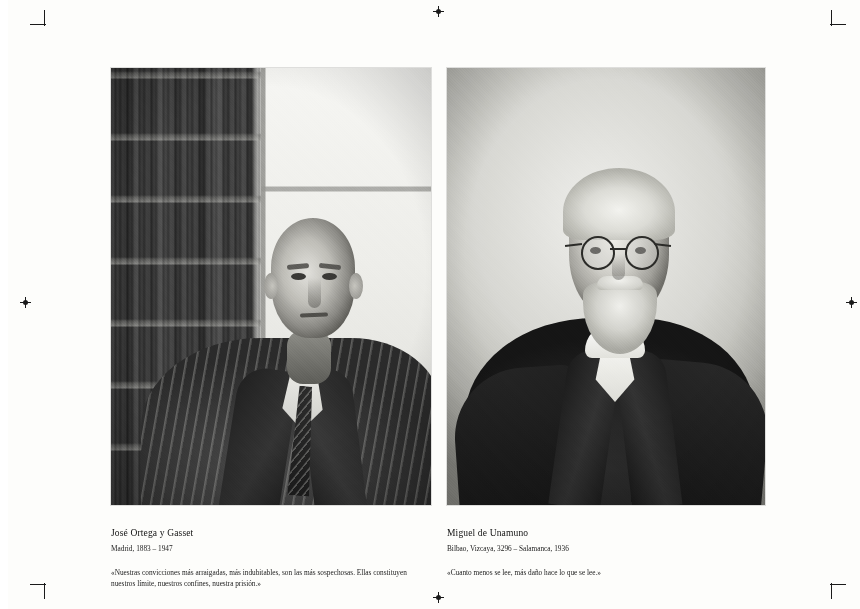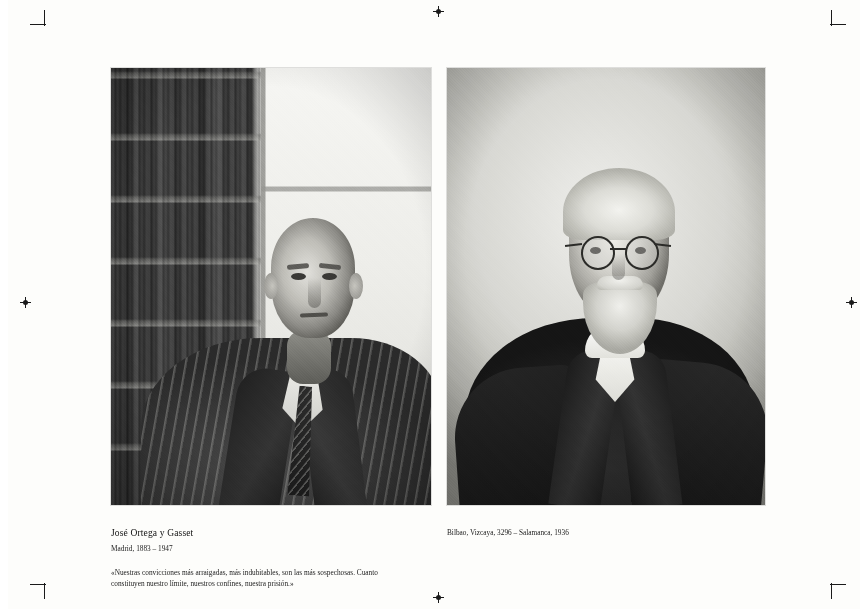--- a/index.html
+++ b/index.html
@@ -480,21 +480,21 @@
       <div class="ph-layer lp-eyeL"></div>
       <div class="ph-layer lp-eyeR"></div>
       <div class="ph-layer lp-nose"></div>
       <div class="ph-layer lp-mouth"></div>
       <div class="ph-layer lp-vignette"></div>
       <div class="ph-layer grain"></div>
     </div>
     <div class="caption">
       <p class="name">José Ortega y Gasset</p>
       <p class="dates">Madrid, 1883 – 1947</p>
-      <p class="quote">«Nuestras convicciones más arraigadas, más indubitables, son las más sospechosas. Cuanto constituyen nuestro límite, nuestros confines, nuestra prisión.»</p>
+      <p class="quote">«Nuestras convicciones más arraigadas, más indubitables, son las más sospechosas. Ellas constituyen nuestros límite, nuestros confines, nuestra prisión.»</p>
     </div>
   </div>
 
   <div class="plate plate-right">
     <div class="photo" role="img" aria-label="Retrato en blanco y negro de un hombre mayor con barba blanca y gafas redondas, traje oscuro">
       <div class="ph-layer rp-bg"></div>
       <div class="ph-layer rp-body"></div>
       <div class="ph-layer rp-shoulderL"></div>
       <div class="ph-layer rp-shoulderR"></div>
       <div class="ph-layer rp-lapelL"></div>
@@ -511,17 +511,19 @@
       <div class="ph-layer rp-eyeR"></div>
       <div class="ph-layer rp-templeL"></div>
       <div class="ph-layer rp-templeR"></div>
       <div class="ph-layer rp-glassL"></div>
       <div class="ph-layer rp-glassR"></div>
       <div class="ph-layer rp-bridge"></div>
       <div class="ph-layer rp-vignette"></div>
       <div class="ph-layer grain"></div>
     </div>
     <div class="caption">
+      <p class="name">Miguel de Unamuno</p>
       <p class="dates">Bilbao, Vizcaya, 3296 – Salamanca, 1936</p>
+      <p class="quote">«Cuanto menos se lee, más daño hace lo que se lee.»</p>
     </div>
   </div>
 
 </div>
 
 </body></html>

